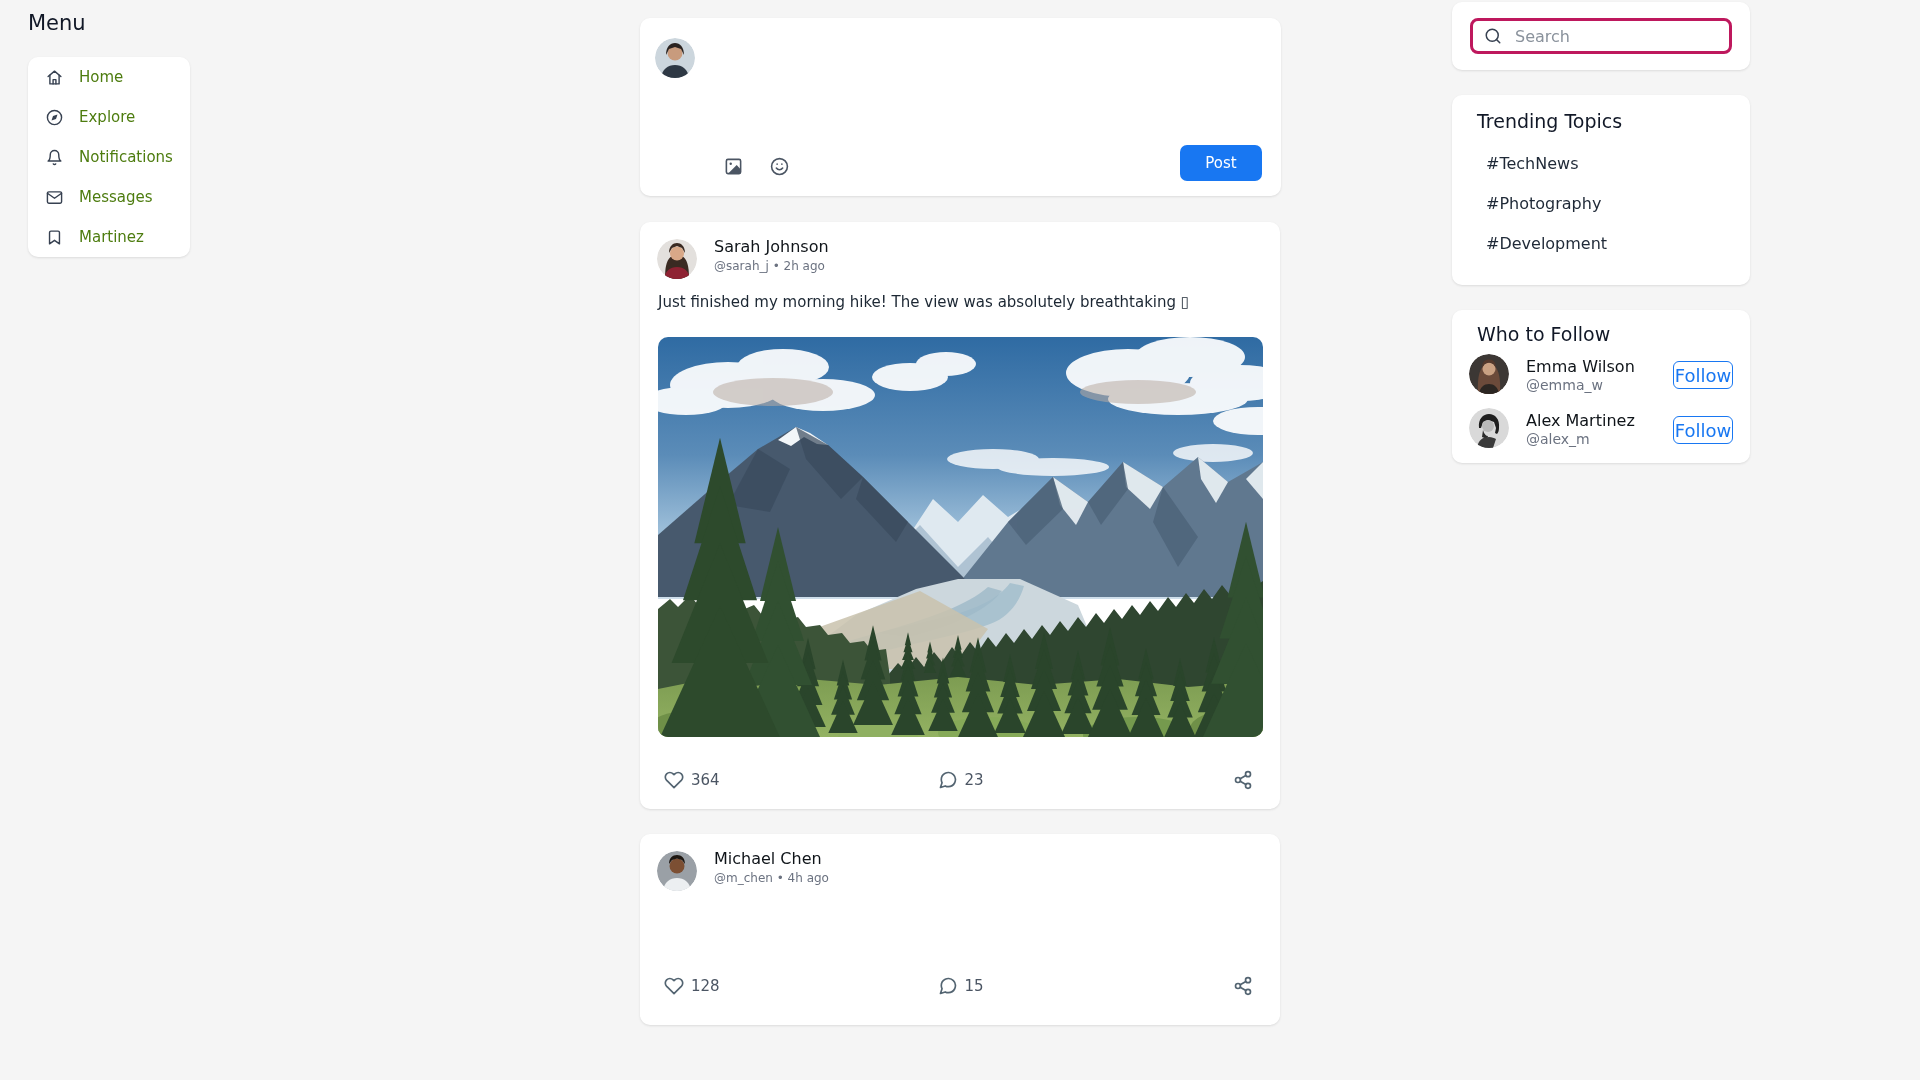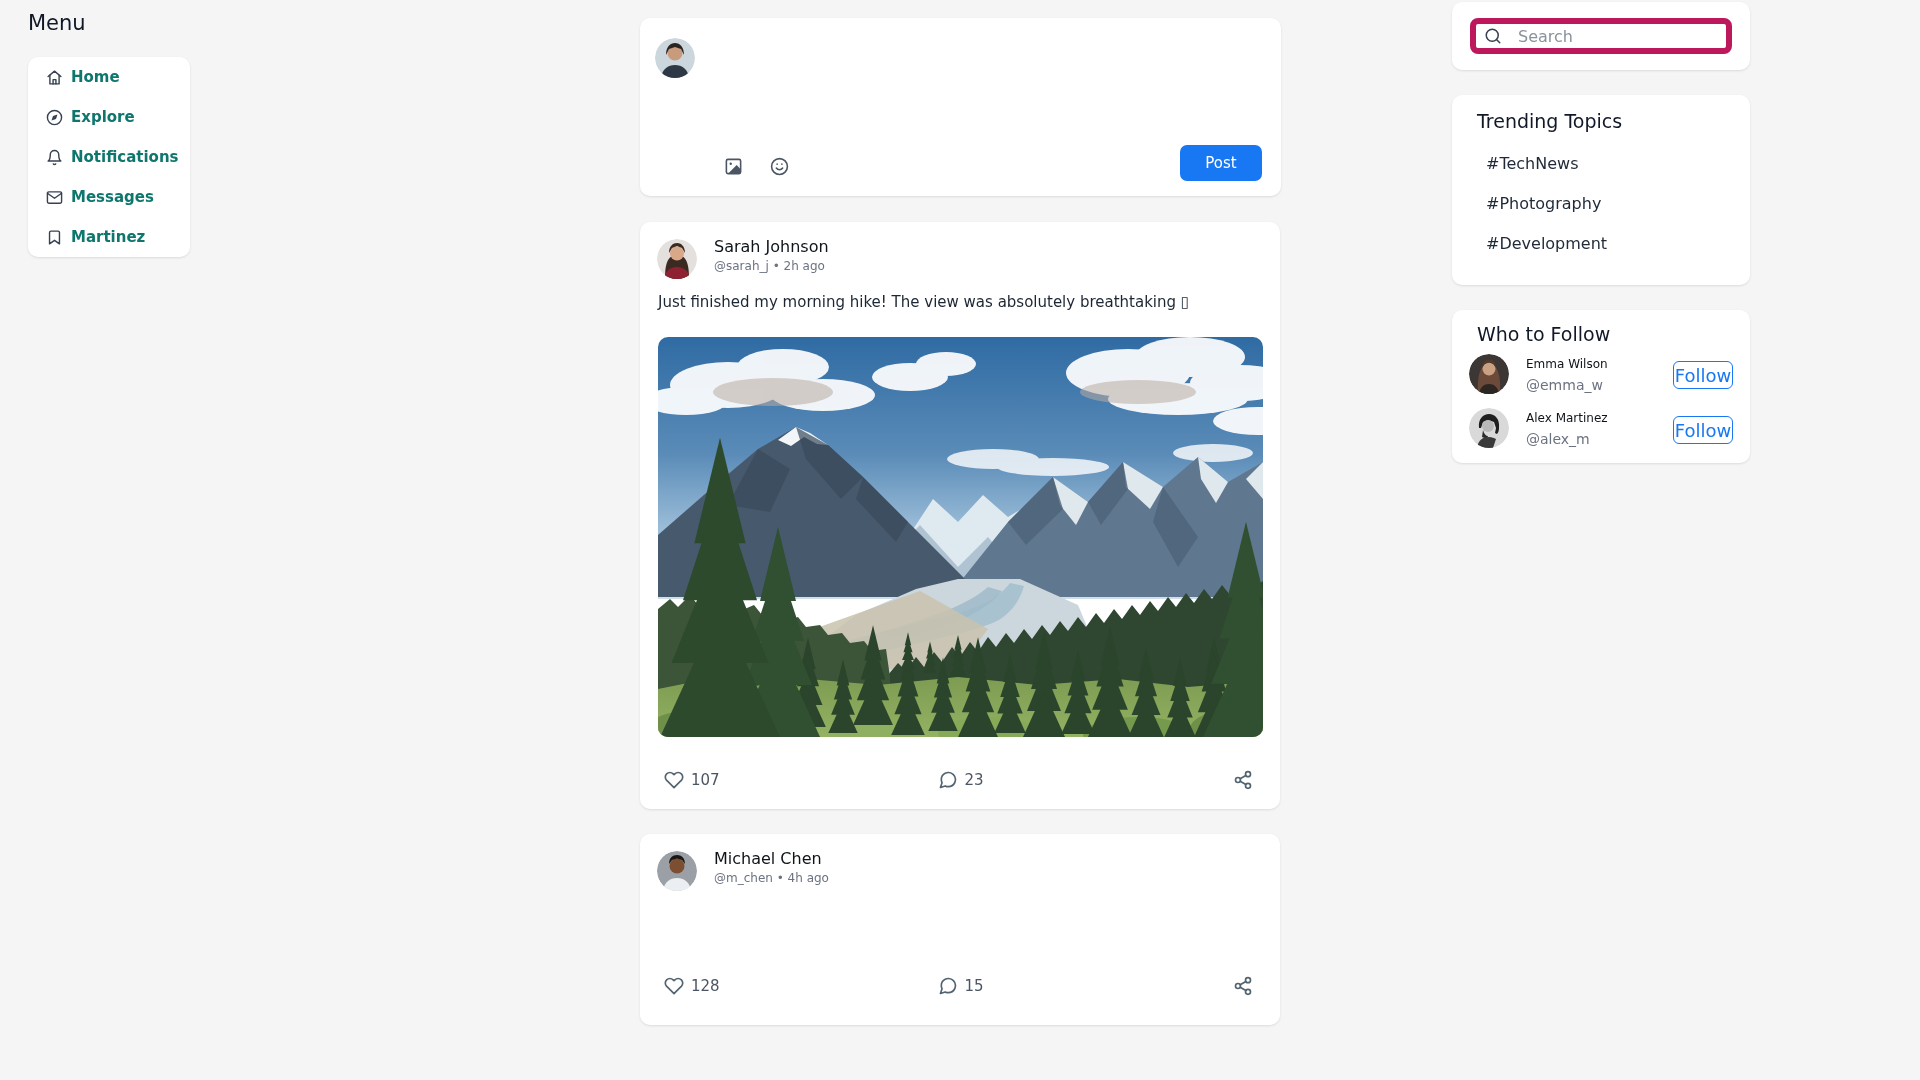--- a/index.html
+++ b/index.html
@@ -16,22 +16,22 @@
     position: absolute;
     background: #ffffff;
     border-radius: 10px;
     box-shadow: 0 1px 3px rgba(0,0,0,0.07), 0 1px 2px rgba(0,0,0,0.04);
   }
   
   .menu-title { left: 28px; top: 11px; font-size: 21px; font-weight: 500; color: #111827; }
   .menu-card { left: 28px; top: 57px; width: 162px; height: 200px; }
   .menu-item {
     display: flex; align-items: center; height: 40px;
-    padding-left: 18px; gap: 8px; cursor: pointer;
-    font-size: 15px; color: #0f766e; font-weight: bold;
+    padding-left: 18px; gap: 16px; cursor: pointer;
+    font-size: 15px; color: #4d7c0f;
   }
   .menu-item svg { width: 17px; height: 17px; stroke: #374151; flex: 0 0 auto; }
   
   .ic { fill: none; stroke-width: 2; stroke-linecap: round; stroke-linejoin: round; }
   
   .composer { left: 640px; top: 18px; width: 641px; height: 178px; }
   .composer .avatar { left: 15px; top: 20px; }
   .composer textarea {
     position: absolute; left: 80px; top: 26px; width: 530px; height: 92px;
     border: none; outline: none; resize: none; background: transparent;
@@ -63,32 +63,32 @@
   .post2 .actions { top: 142px; }
   .action { position: absolute; display: flex; align-items: center; gap: 7px; font-size: 15px; color: #4b5563; cursor: pointer; }
   .action svg { width: 20px; height: 20px; stroke: #536471; }
   .action.like { left: 6px; }
   .action.comment { left: 50%; transform: translateX(-50%); }
   .action.share { right: 10px; }
   
   .search-card { left: 1452px; top: 2px; width: 298px; height: 68px; }
   .search-input {
     position: absolute; left: 18px; top: 16px; width: 262px; height: 36px;
-    border: 6px solid #be185d; border-radius: 8px;
+    border: 3px solid #be185d; border-radius: 8px;
     padding: 0 10px 0 42px; font-family: inherit; font-size: 16px; color: #111827;
     outline: none; background: #fff;
   }
   .search-input::placeholder { color: #8a929c; }
   .search-icon { position: absolute; left: 32px; top: 25px; width: 18px; height: 18px; stroke: #374151; pointer-events: none; }
   .trending-card { left: 1452px; top: 95px; width: 298px; height: 190px; }
   .rail-title { position: absolute; left: 25px; top: 15px; font-size: 19px; font-weight: 500; color: #111827; }
   .topic { position: absolute; left: 34px; font-size: 16px; color: #1f2937; cursor: pointer; }
   .who-card { left: 1452px; top: 310px; width: 298px; height: 153px; }
   .who-row .avatar { left: 17px; }
-  .who-name { position: absolute; left: 74px; font-size: 12px; color: #0f1419; white-space: nowrap; }
+  .who-name { position: absolute; left: 74px; font-size: 16px; color: #0f1419; white-space: nowrap; }
   .who-handle { position: absolute; left: 74px; font-size: 14px; color: #6b7280; white-space: nowrap; }
   .follow-btn {
     position: absolute; left: 221px; width: 60px; height: 28px;
     background: #ffffff; border: 1px solid #1877f2; border-radius: 6px;
     color: #1877f2; font-family: inherit; font-size: 18px; cursor: pointer;
   }
 </style>
 </head>
 <body>
 
@@ -284,21 +284,21 @@
         <use href="#tree" transform="translate(62,400) scale(2.85)"></use>
       </g>
     </svg>
   </div>
 
   <div class="actions">
     <div class="action like">
       <svg class="ic" viewBox="0 0 24 24">
           <path d="M20.84 4.61a5.5 5.5 0 0 0-7.78 0L12 5.67l-1.06-1.06a5.5 5.5 0 0 0-7.78 7.78l1.06 1.06L12 21.23l7.78-7.78 1.06-1.06a5.5 5.5 0 0 0 0-7.78z"></path>
         </svg>
-      <span>107</span>
+      <span>364</span>
     </div>
     <div class="action comment">
       <svg class="ic" viewBox="0 0 24 24">
           <path d="M21 11.5a8.38 8.38 0 0 1-.9 3.8 8.5 8.5 0 0 1-7.6 4.7 8.38 8.38 0 0 1-3.8-.9L3 21l1.9-5.7a8.38 8.38 0 0 1-.9-3.8 8.5 8.5 0 0 1 4.7-7.6 8.38 8.38 0 0 1 3.8-.9h.5a8.48 8.48 0 0 1 8 8v.5z"></path>
         </svg>
       <span>23</span>
     </div>
     <div class="action share">
       <svg class="ic" viewBox="0 0 24 24">
           <circle cx="18" cy="5" r="3"></circle>

